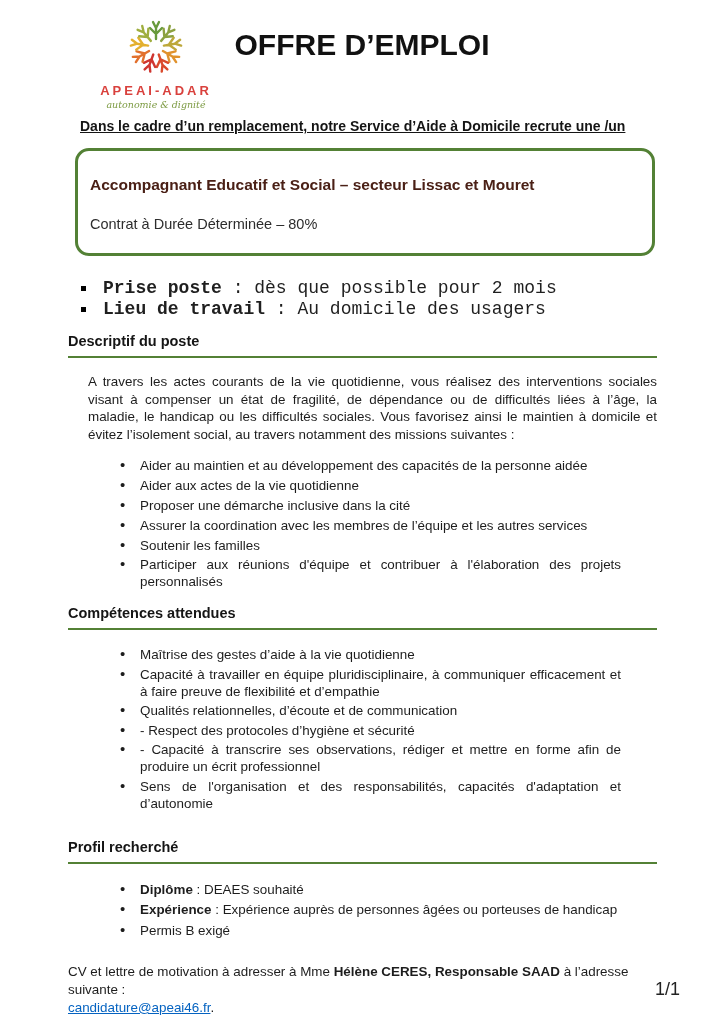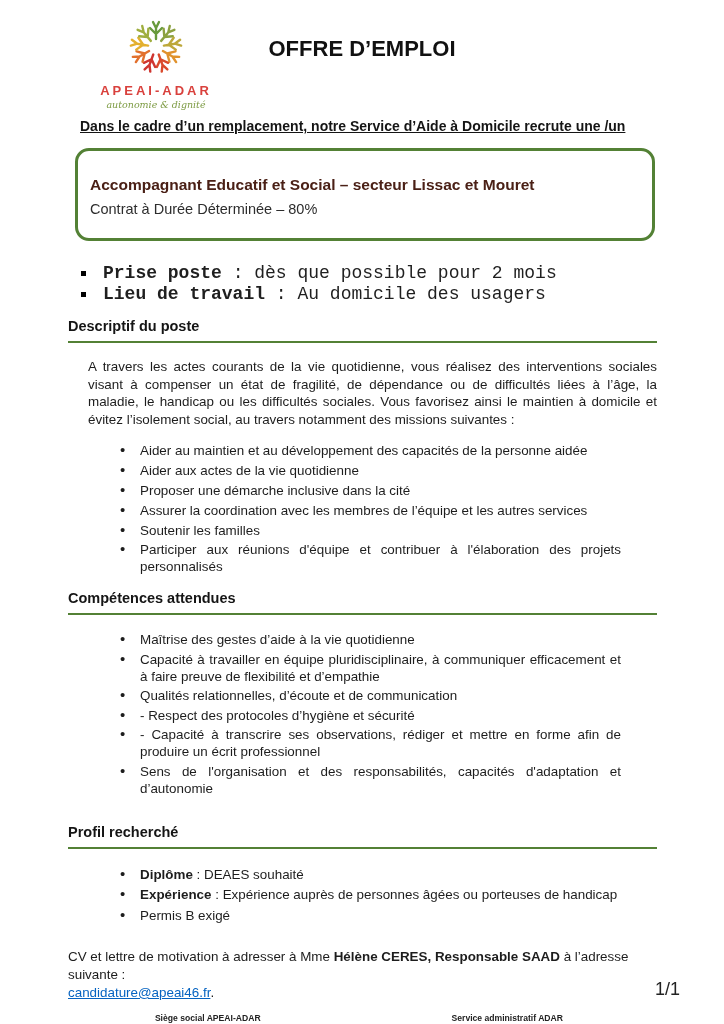--- a/index.html
+++ b/index.html
@@ -9,32 +9,32 @@
     position:relative; width:724px; height:1024px; margin:0 auto;
     background:#ffffff; color:#1f1f1f; overflow:hidden;
   }
   .content { padding:0 67px 0 68px; }
 
   
   .header { position:relative; height:112px; }
   .logo { position:absolute; left:92px; top:16px; width:128px; text-align:center; }
   .logo-name { font-size:13px; font-weight:bold; letter-spacing:3px; color:#d9413d; margin-top:1px; }
   .logo-tagline { font-family:"DejaVu Serif", serif; font-style:italic; font-size:9.5px; color:#7d9b43; margin-top:1px; }
-  .doc-title { text-align:center; padding-top:36px; font-size:22px; font-weight:800; letter-spacing:0px; color:#111; }
+  .doc-title { text-align:center; padding-top:28px; font-size:30px; font-weight:800; letter-spacing:0px; color:#111; }
 
   
   .intro { margin:6px 0 0 12px; font-size:14px; font-weight:bold; color:#151515;text-decoration:underline; }
 
   
   .job-box {
     margin:14px 2px 0 7px; border:3px solid #538135; border-radius:14px;
     padding:25px 12px 21px 12px; text-align:left;
   }
   .job-box-title { font-size:15.5px; font-weight:bold; color:#4a2016; }
-  .job-box-subtitle { font-size:14.5px; color:#2d2d2d; margin-top:7px; }
+  .job-box-subtitle { font-size:14.5px; color:#2d2d2d; margin-top:22px; }
 
   
   .key-points { margin:22px 0 0 12px; }
   .key-point { position:relative; padding-left:23px; font-size:18px; line-height:21px;font-family:Liberation Mono, monospace; }
   .key-point .sq { position:absolute; left:1px; top:8px; width:5px; height:5px; background:#000; }
   .kp-label { font-weight:bold; }
 
   
   .section-heading {
     font-size:14.5px; font-weight:bold; color:#151515;

